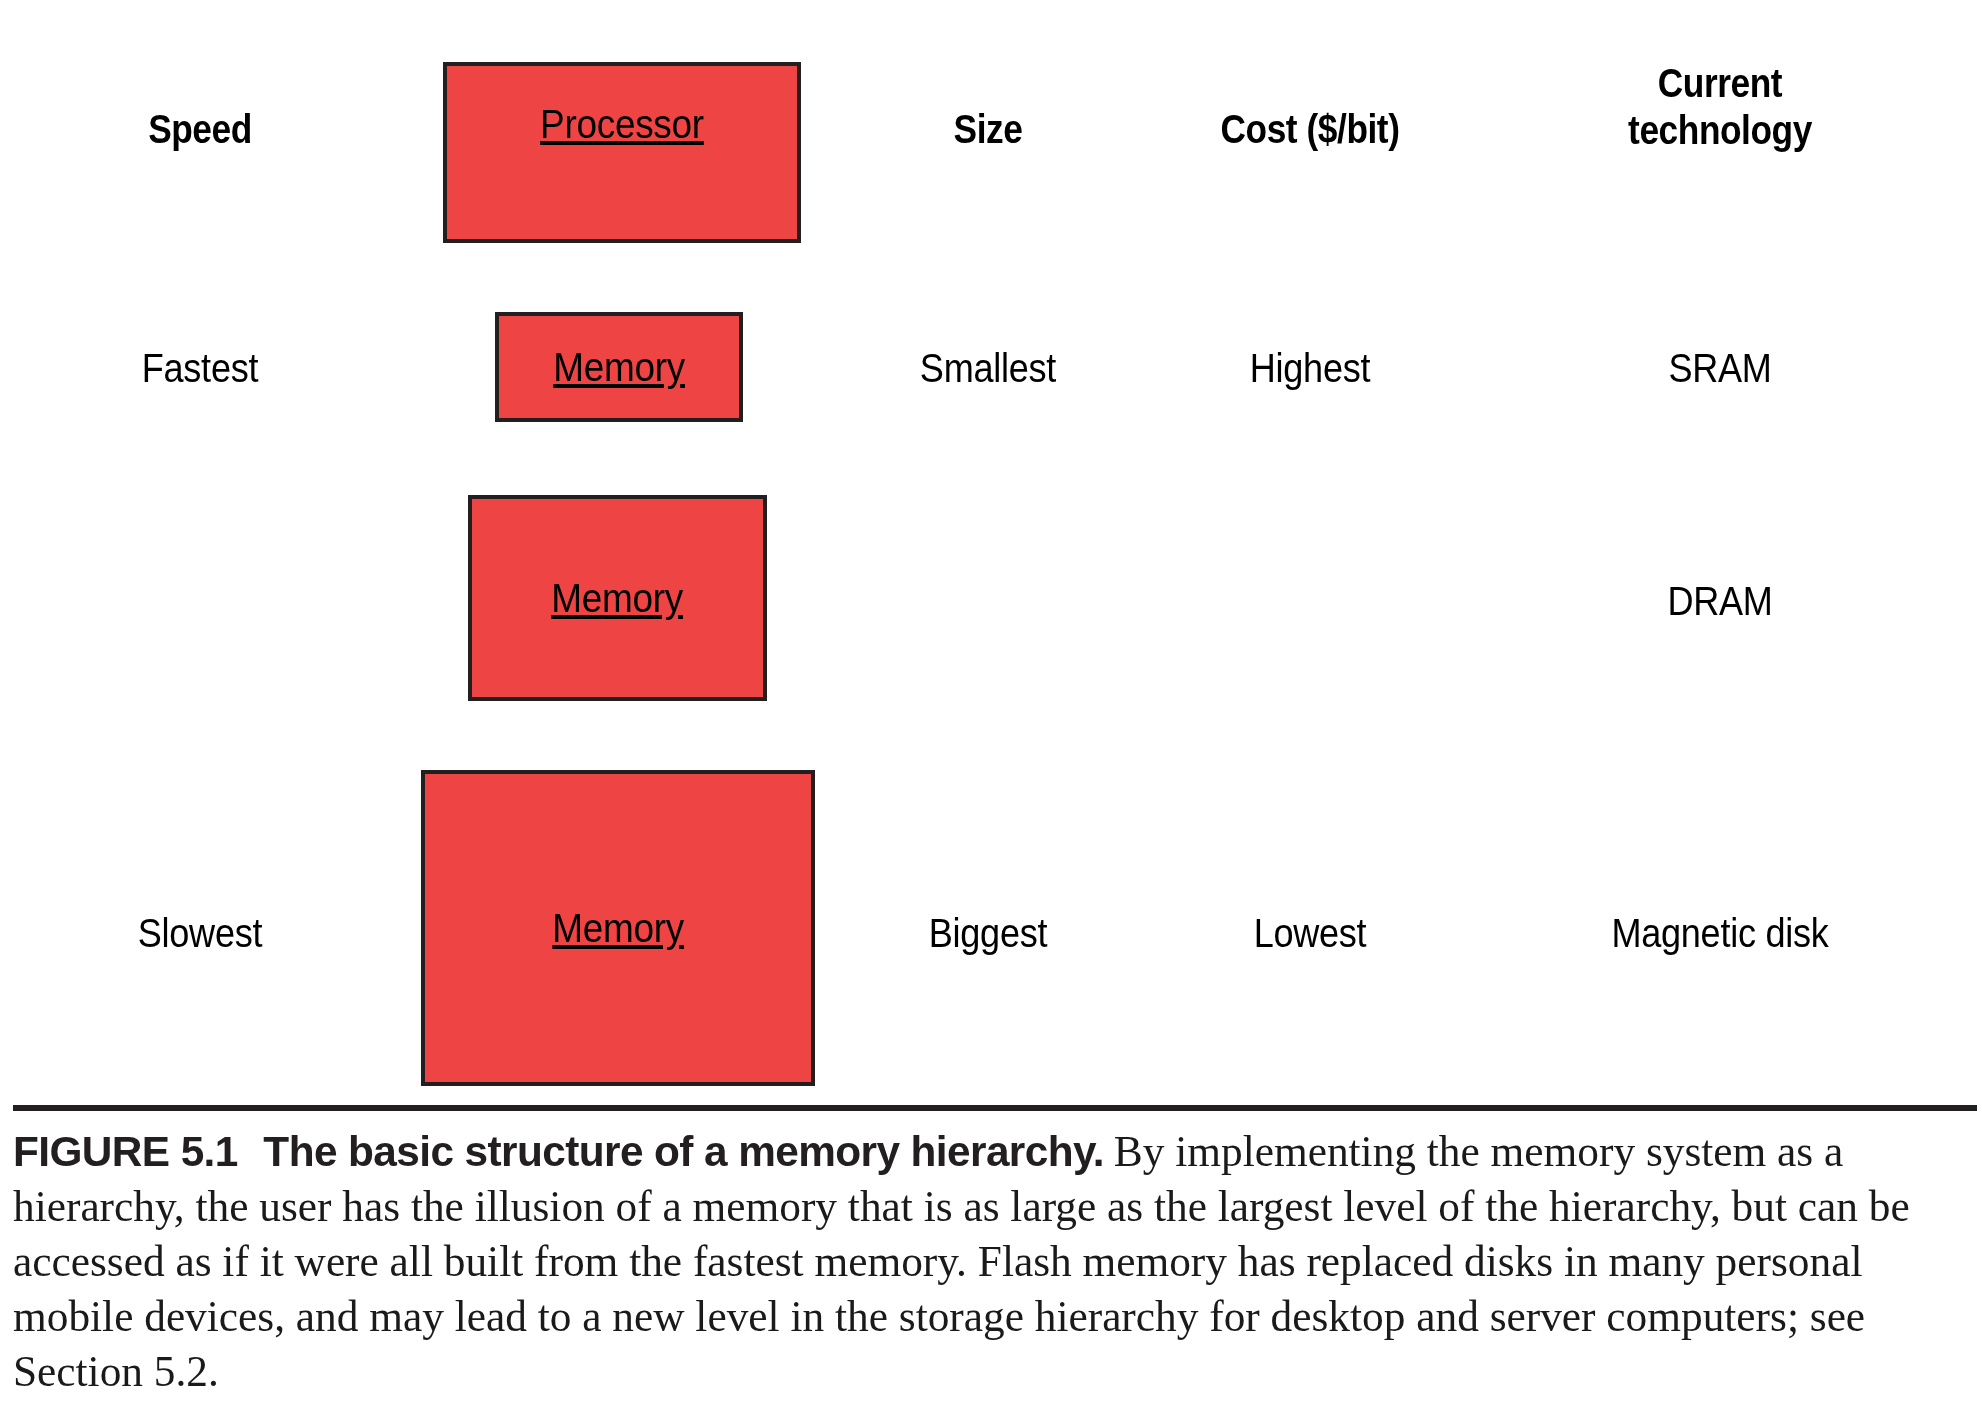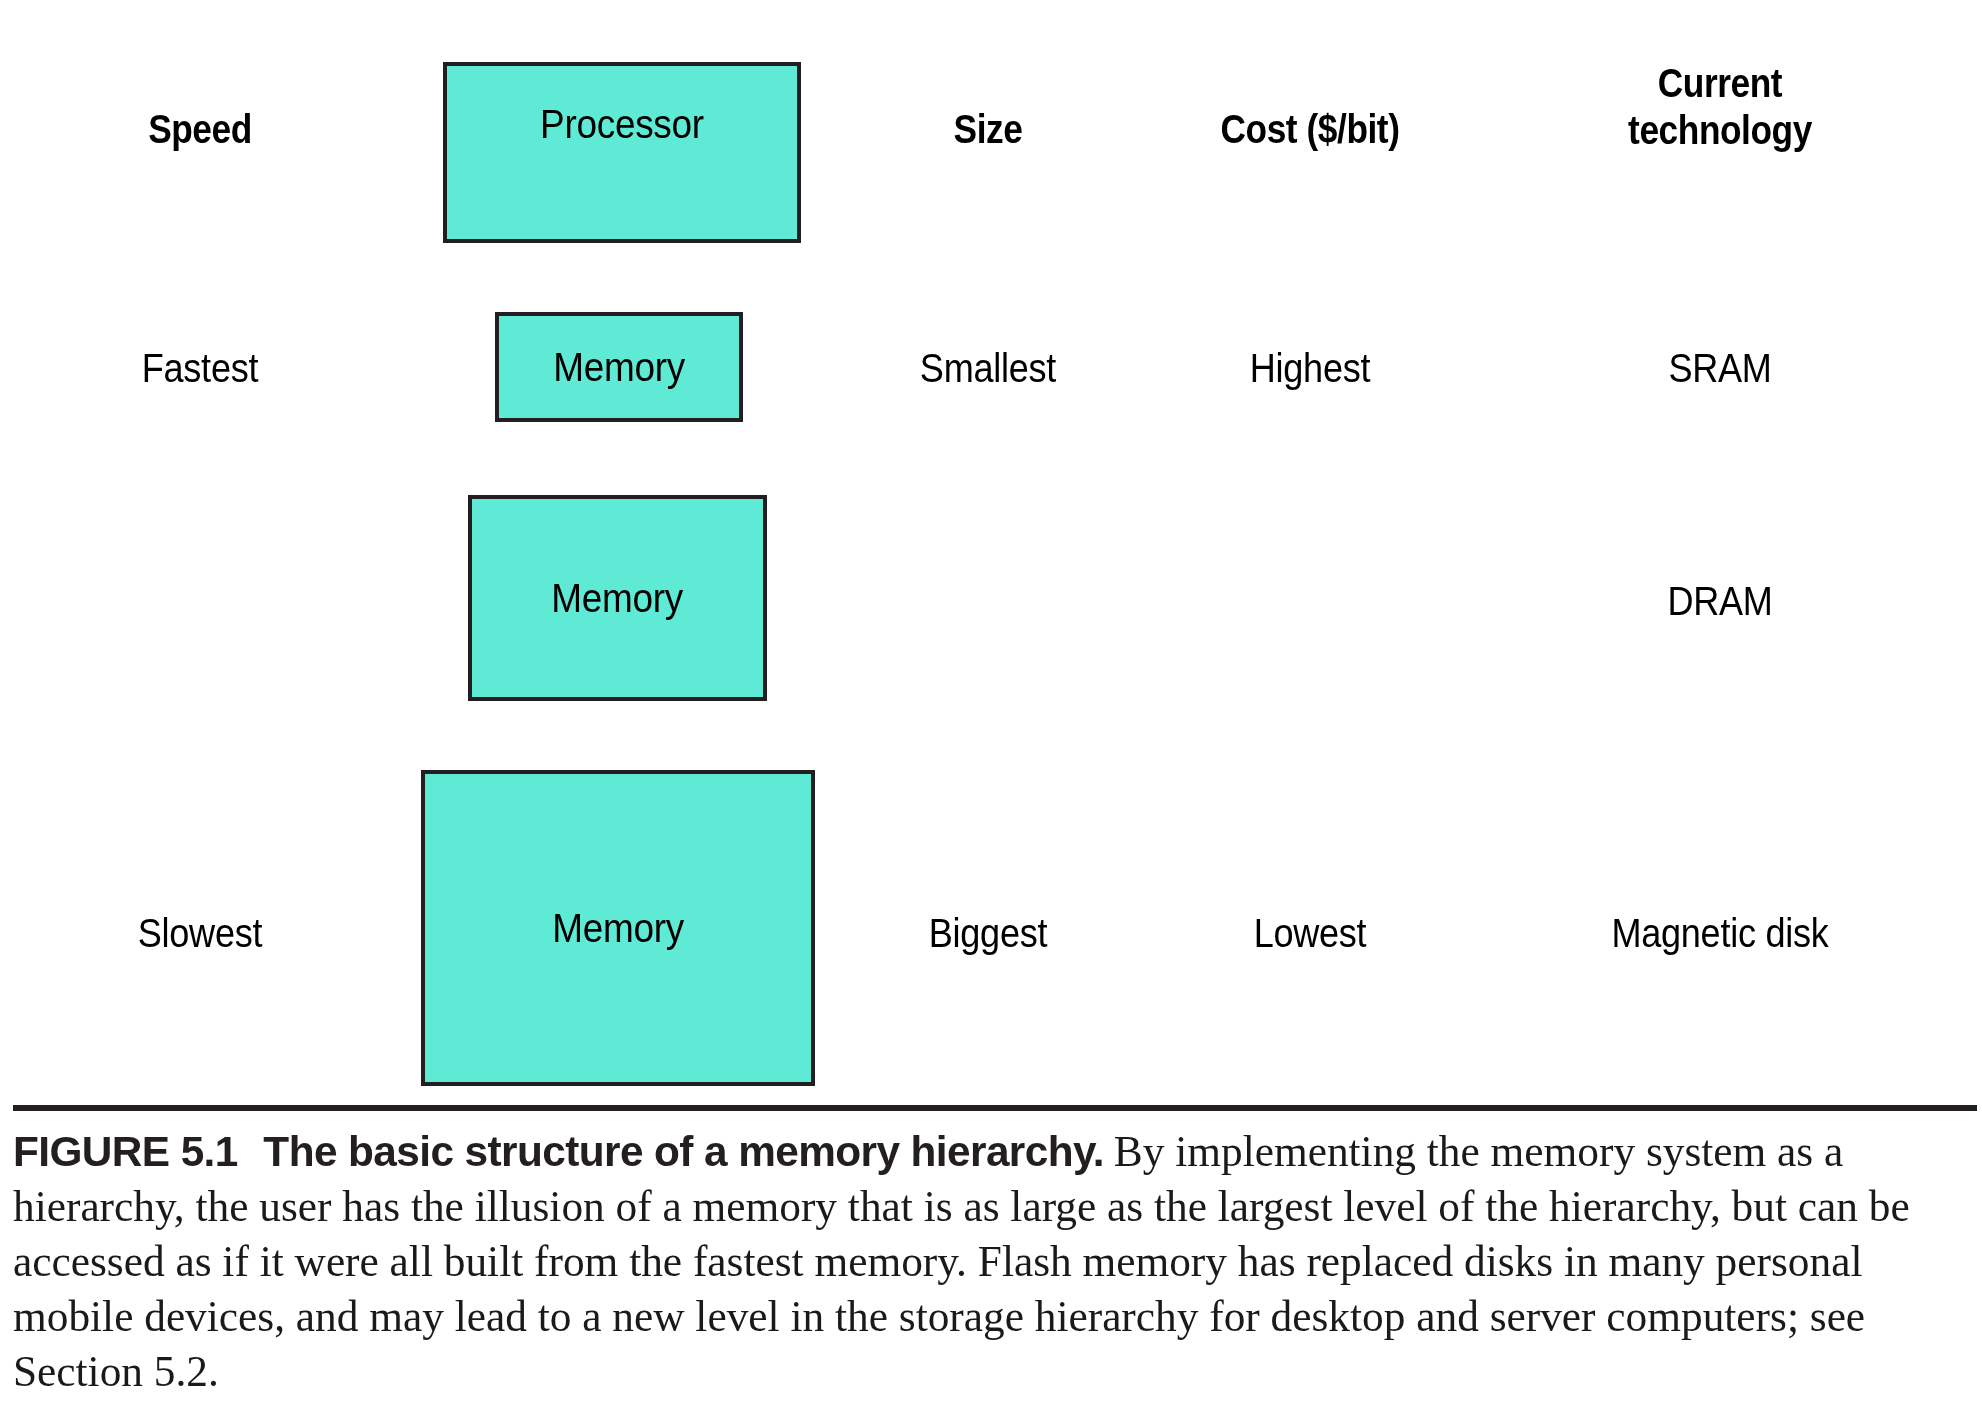--- a/index.html
+++ b/index.html
@@ -48,26 +48,27 @@
     text-align: center;
     letter-spacing: -0.3px;
     transform: scaleX(0.88);
     white-space: nowrap;
     color: #000000;
   }
 
   
   .hier-box {
     position: absolute;
-    background: #5eead4;
+    background: #ef4444;
     border: 4px solid #231f20;
     box-sizing: border-box;
     display: flex;
     align-items: center;
     justify-content: center;
+    text-decoration: underline;
   }
   .hier-box .box-text {
     font-family: "Liberation Sans", sans-serif;
     font-weight: normal;
     font-size: 41px;
     letter-spacing: -0.3px;
     transform: scaleX(0.9);
     color: #000000;
     white-space: nowrap;
   }

